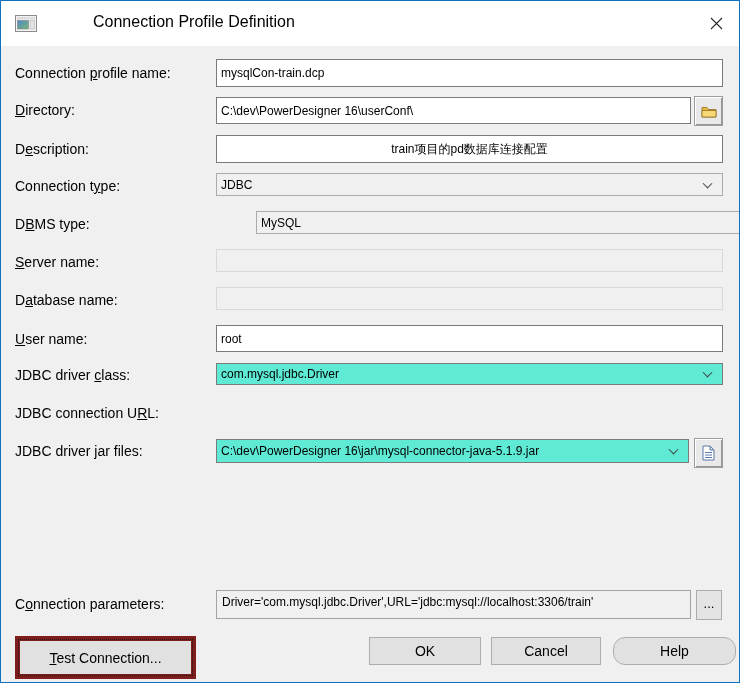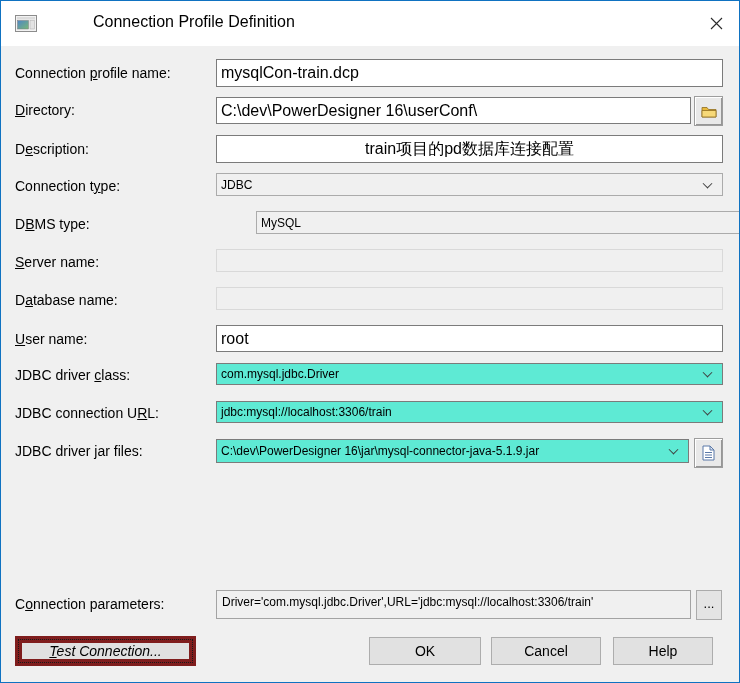--- a/index.html
+++ b/index.html
@@ -35,21 +35,21 @@
     position:absolute; left:14px; height:18px; line-height:18px;
     font-size:14px; color:#000; white-space:nowrap;
   }
   .mn { text-decoration: underline; }
 
   
   .txt {
     position:absolute;
     background:#fff; border:1px solid #7b7b7b;
     font-family:"Liberation Sans","DejaVu Sans",sans-serif;
-    font-size:16px; color:#000; padding:2px 4px;
+    font-size:12px; color:#000; padding:2px 4px;
     outline:none;
   }
   .txt:disabled, .txt.disabled {
     background:#f0f0f0; border:1px solid #d9d9d9; color:#6d6d6d;
   }
   .combo {
     position:absolute; display:flex; align-items:center;
     font-size:12px; color:#000; padding-left:4px; padding-right:26px;
     white-space:nowrap; overflow:hidden;
   }
@@ -84,23 +84,23 @@
 
   
   .btn {
     position:absolute; height:28px;
     background:#e1e1e1; border:1px solid #adadad;
     font-size:14px; color:#000;
     display:flex; align-items:center; justify-content:center;
     cursor:default; white-space:nowrap;
   }
   .btn.default-focus {
-    height:30px;
-    border:7px solid #7f1d1d;
-    outline:1px dotted #1a1a1a; outline-offset:-4px;font-style:italic;
+    height:43px;
+    border:5px solid #7f1d1d;
+    outline:1px dotted #1a1a1a; outline-offset:-4px;
   }
 </style>
 </head>
 <body>
 
 <div class="dialog">
 
   <div class="titlebar">
     <svg class="app-icon" viewBox="0 0 22 17">
       <defs>
@@ -158,24 +158,20 @@
   <div class="label" style="top:329px"><span></span><span class="mn">U</span><span>ser name:</span></div>
   <input class="txt" style="left: 215px; top: 324px; width: 507px; height: 27px;" value="root">
 
   <div class="label" style="top:365px"><span>JDBC driver </span><span class="mn">c</span><span>lass:</span></div>
   <div class="combo white" style="left:215px; top:362px; width:507px; height:22px;">
     <span>com.mysql.jdbc.Driver</span>
     <span class="chev"></span>
   </div>
 
   <div class="label" style="top:403px"><span>JDBC connection U</span><span class="mn">R</span><span>L:</span></div>
-  <div class="combo white" style="left:215px; top:400px; width:507px; height:22px;">
-    <span>jdbc:mysql://localhost:3306/train</span>
-    <span class="chev"></span>
-  </div>
 
   <div class="label" style="top:441px"><span>JDBC driver </span><span class="mn">j</span><span>ar files:</span></div>
   <div class="combo white" style="left:215px; top:438px; width:473px; height:24px;">
     <span>C:\dev\PowerDesigner 16\jar\mysql-connector-java-5.1.9.jar</span>
     <span class="chev"></span>
   </div>
   <div class="tool-btn" style="left:693px; top:437px;">
     <svg width="13" height="16" viewBox="0 0 13 16">
       <path d="M1 1 H8 L12 5 V15 H1 Z" fill="#ffffff" stroke="#5b79a8"></path>
       <path d="M8 1 L8 5 H12 Z" fill="#dfe6f2" stroke="#5b79a8"></path>
@@ -185,15 +181,15 @@
 
   <div class="label" style="top:594px"><span>C</span><span class="mn">o</span><span>nnection parameters:</span></div>
   <div class="readonly-field" style="left:215px; top:589px; width:475px; height:29px;">Driver='com.mysql.jdbc.Driver',URL='jdbc:mysql://localhost:3306/train'</div>
   <div class="dots-btn" style="left:695px; top:589px;">...</div>
 
   <div class="btn default-focus" style="left:14px; top:635px; width:181px;">
     <span><span></span><span class="mn">T</span><span>est Connection...</span></span>
   </div>
   <div class="btn" style="left:368px; top:636px; width:112px;">OK</div>
   <div class="btn" style="left:490px; top:636px; width:110px;">Cancel</div>
-  <div class="btn" style="left:612px; top:636px; width:100px;">Help</div>
+  <div class="btn" style="left:612px; top:636px; width:123px;border-radius:12px;">Help</div>
 
 </div>
 
 </body></html>

